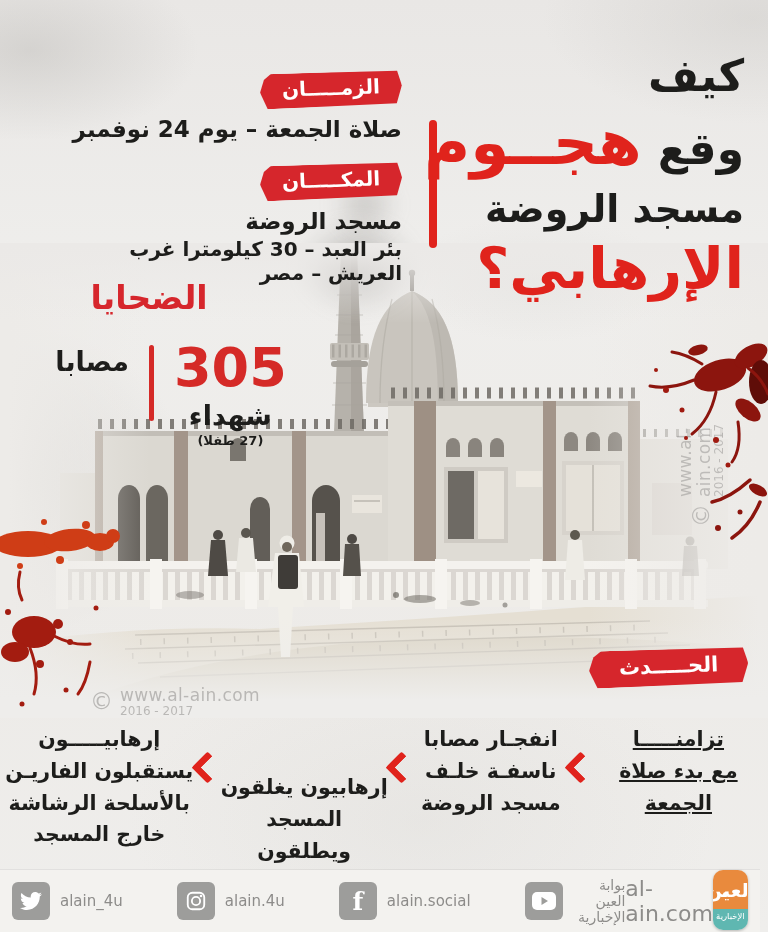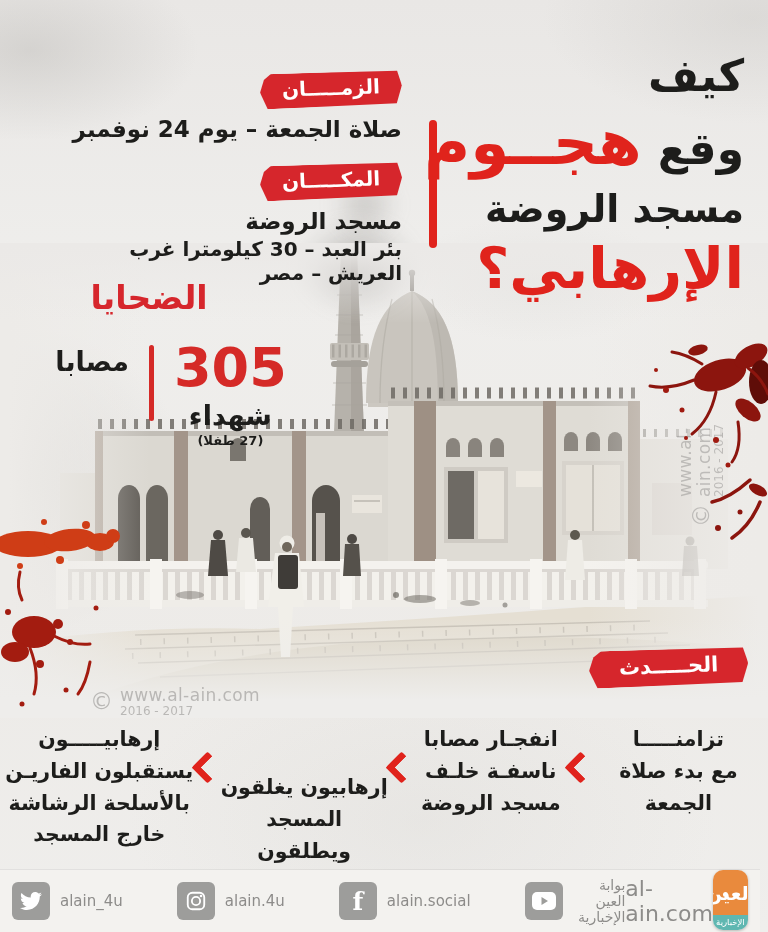--- a/index.html
+++ b/index.html
@@ -73,42 +73,42 @@
   .v-num{color:#d52a27; font-size:54px; font-weight:bold; line-height:1;}
   .v-unit{font-size:27px; font-weight:bold; margin-top:5px;}
   .v-note{font-size:13px; font-weight:bold; margin-top:2px;}
   .v-divider{width:5px; height:76px; background:#d52a27; border-radius:3px; margin-top:4px;}
   
   .event-banner-wrap{position:absolute; top:649px; right:20px; z-index:6;}
   .event-banner-wrap .banner{font-size:21px; padding:5px 30px 8px;}
   .timeline{position:absolute; top:724px; left:4px; right:4px; z-index:6;
     display:flex; direction:rtl; justify-content:space-between; align-items:flex-start; color:#1d1d1b;}
   .step{font-size:20.5px; font-weight:bold; line-height:1.55; text-align:center; white-space:pre-line;}
-  .s0{width:178px;} .s1{width:160px;} .s2{width:176px;margin-top:48px;} .s3{width:198px;}
+  .s0{width:178px;text-decoration:underline;} .s1{width:160px;} .s2{width:176px;margin-top:48px;} .s3{width:198px;}
   .chev-wrap{margin-top:32px; width:26px; display:flex; justify-content:center;}
   .chev{width:16px; height:16px; border-left:7px solid #e0231c; border-bottom:7px solid #e0231c;
     transform:rotate(45deg); border-radius:3px;}
   
   .footer{position:absolute; left:0; right:8px; bottom:0; height:62px; z-index:7;
     background:#f3f2ef; box-shadow:0 -1px 0 rgba(0,0,0,.05);
     display:flex; align-items:center; padding:0 12px;}
   .sgroup{display:flex; align-items:center; gap:10px; margin-right:54px;}
   .sgroup.last{margin-right:0;}
   .sicon{width:38px; height:38px; border-radius:6px; background:#9d9d9b; flex:none;
     display:flex; align-items:center; justify-content:center;}
   .slabel{color:#8d8c8a; font-size:15px;}
   .slabel.ar{direction:rtl; font-size:14px;}
   .f-spacer{flex:1;}
   .f-site{color:#8d8c8a; font-size:22px; margin-right:0;}
   .f-logo{width:56px; height:60px; border-radius:10px; overflow:hidden; margin-bottom:2px;
     display:flex; flex-direction:column; box-shadow:0 1px 3px rgba(0,0,0,.25);}
   .f-logo-top{flex:1; background:#e98a3d; color:#fff; display:flex; align-items:center;
     justify-content:center; font-size:19px; font-weight:bold; position:relative;}
   .f-logo-dot{position:absolute; left:10px; top:22px; width:5px; height:5px; border-radius:50%; background:#fff;}
-  .f-logo-bottom{height:15px; background:#5fb7b1; color:#fff; font-size:8.5px; text-align:center; line-height:15px;}
+  .f-logo-bottom{height:21px; background:#5fb7b1; color:#fff; font-size:8.5px; text-align:center; line-height:15px;}
   .fb-glyph{color:#fff; font-size:25px; font-weight:bold; font-family:"DejaVu Serif", serif; line-height:1;}
 </style>
 </head>
 <body>
 
 <div class="stage">
   <div class="grunge"></div>
 
   <svg class="photo" width="768" height="470" viewBox="0 0 768 470">
 

